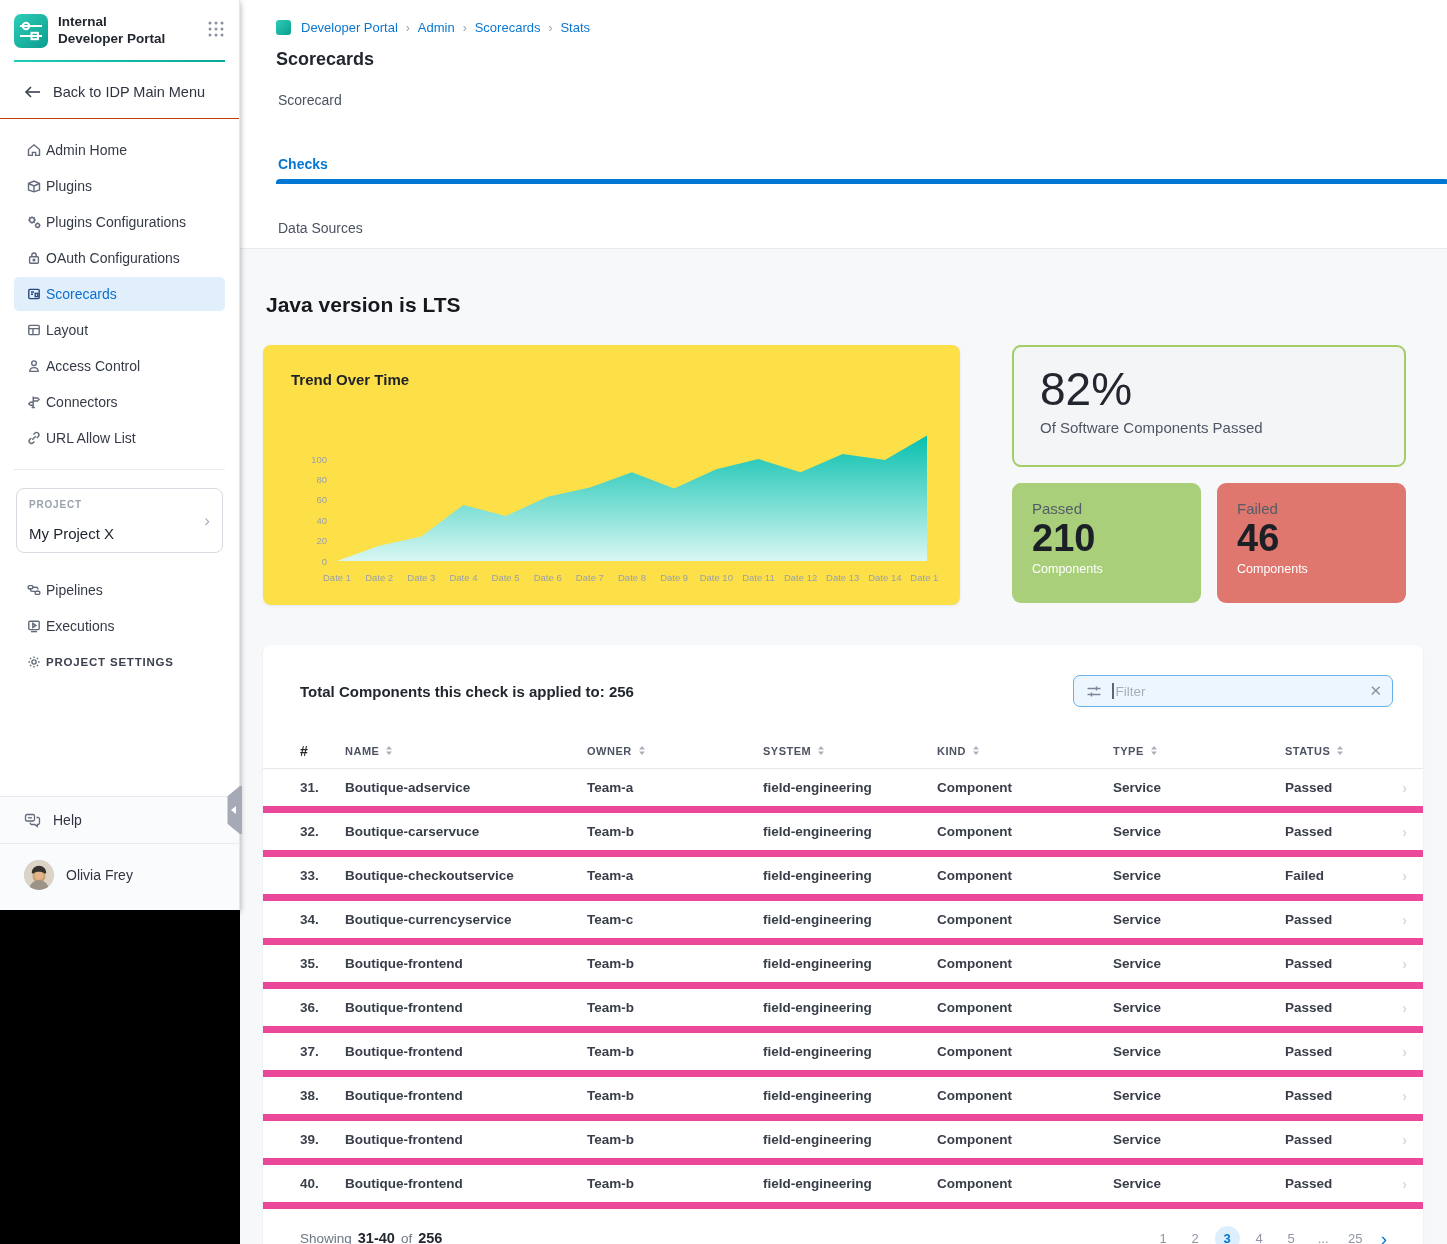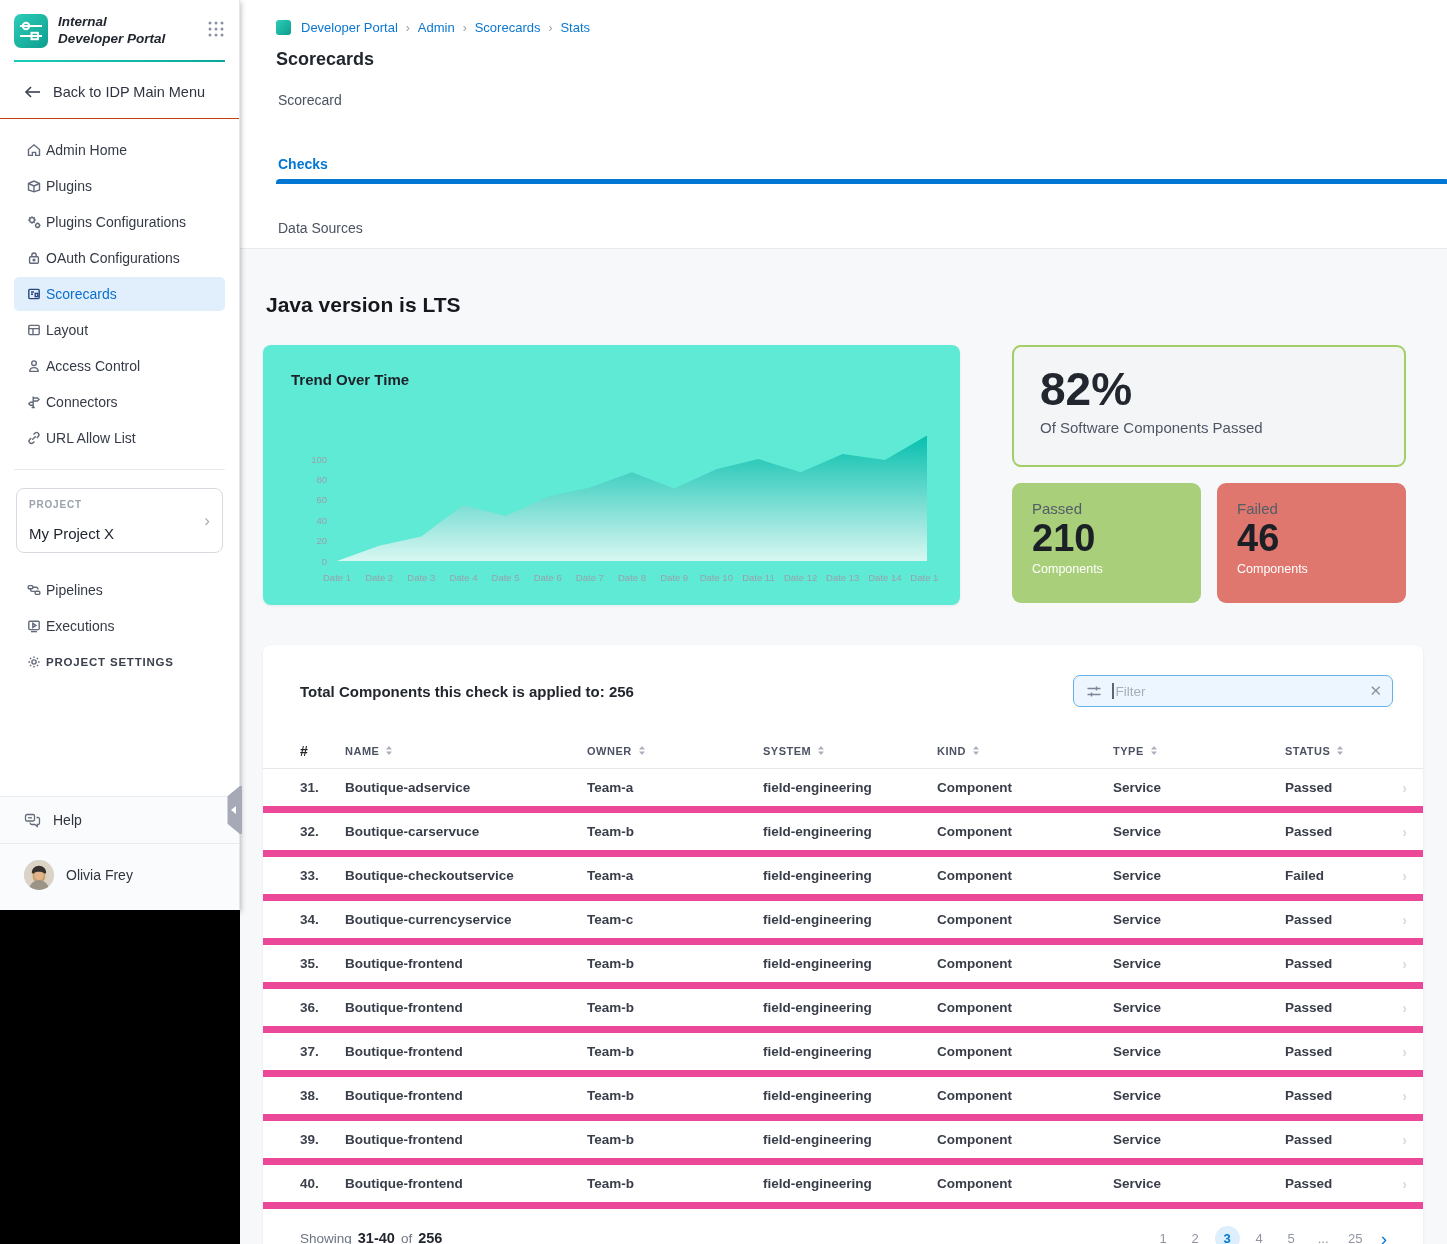--- a/index.html
+++ b/index.html
@@ -1,20 +1,20 @@
 <!DOCTYPE html>
 <html><head>
 <meta charset="utf-8">
 <style>
   * { margin:0; padding:0; box-sizing:border-box; }
   html,body { width:1447px; height:1244px; background:#000; font-family:"Liberation Sans","DejaVu Sans",sans-serif; position:relative; overflow:hidden; }
 
   
   .sidebar { position:absolute; left:0; top:0; width:240px; height:910px; background:#fff; border-right:1px solid #e3e6ea; box-shadow:0 2px 6px rgba(0,0,0,.35); display:flex; flex-direction:column; z-index:2; }
-  .sb-head { padding:14px 14px 0 14px;font-style:italic; }
+  .sb-head { padding:14px 14px 0 14px; }
   .sb-head-row { display:flex; align-items:center; gap:10px; }
   .logo-badge { width:34px; height:34px; border-radius:7px; background:linear-gradient(135deg,#2ecdb8,#0b9e8e); flex:0 0 auto; }
   .logo-text { font-size:13.5px; font-weight:700; color:#22272f; line-height:1.25; flex:1; }
   .grid-icon { color:#8b90a0; flex:0 0 auto; }
   .sb-head-rule { height:2px; background:linear-gradient(90deg,#19cdb4,#0aa897); margin-top:12px; }
   .back-row { display:flex; align-items:center; gap:12px; padding:22px 20px 18px 24px; font-size:14.5px; color:#2f3440; border-bottom:1px solid #c2410c; cursor:pointer; }
   .nav { padding:14px 14px 0 14px; }
   .nav-item { display:flex; align-items:center; gap:4px; padding:9px 12px; border-radius:5px; font-size:14px; color:#343a46; cursor:pointer; margin-bottom:2px; }
   .nav-item svg { flex:0 0 auto; stroke:#636a7a; }
   .nav-item.active { background:#e1effc; color:#0b6fce; font-weight:500; }
@@ -42,25 +42,25 @@
   .page-title { padding:14px 0 0 36px; font-size:18px; font-weight:700; color:#22272f; }
   .tabs { display:flex; gap:36px; padding-left:38px; margin-top:22px;flex-direction:column; }
   .tab { font-size:14px; color:#4b5362; padding-bottom:12px; position:relative; cursor:pointer; }
   .tab.active { color:#0277d4; font-weight:700; }
   .tab.active::after { content:""; position:absolute; left:-2px; right:-2px; bottom:0; height:5px; background:#0277d4; border-radius:4px 4px 0 0; }
 
   .main-body { padding:0 40px 0 23px; }
   .check-title { font-size:21px; font-weight:700; color:#16181d; padding:44px 0 0 3px; }
 
   .cards-row { display:flex; gap:52px; margin-top:28px; align-items:flex-start; }
-  .chart-card { width:697px; height:260px; background:#5eead4; border-radius:8px; box-shadow:0 1px 3px rgba(25,30,50,.07); padding:26px 26px 0 28px; }
+  .chart-card { width:697px; height:260px; background:#fde047; border-radius:8px; box-shadow:0 1px 3px rgba(25,30,50,.07); padding:26px 26px 0 28px; }
   .chart-title { font-size:15px; font-weight:600; color:#1d212a; }
   .right-col { width:394px; display:flex; flex-direction:column; gap:16px; }
   .pct-card { height:122px; background:#f3f5f7; border:2px solid #a3ce67; border-radius:9px; padding:18px 26px; }
-  .pct-value { font-size:46px; font-weight:700; color:#22262e; line-height:1.05; }
+  .pct-value { font-size:46px; font-weight:400; color:#22262e; line-height:1.05; }
   .pct-caption { font-size:15px; color:#4f5664; margin-top:6px; }
   .mini-cards { display:flex; gap:16px; }
   .mini-card { width:189px; height:120px; border-radius:9px; padding:17px 20px; }
   .mini-label { font-size:15px; color:#535d68; }
   .mini-value { font-size:38px; font-weight:700; color:#1b2027; line-height:1.15; }
   .mini-caption { font-size:12.5px; color:#fff; font-weight:500; margin-top:1px; }
 
   
   .table-card { width:1160px; background:#fff; border-radius:8px; box-shadow:0 1px 3px rgba(25,30,50,.07); margin-top:40px; padding-top:30px; }
   .table-top { display:flex; align-items:center; justify-content:space-between; padding:0 30px 0 37px; }

